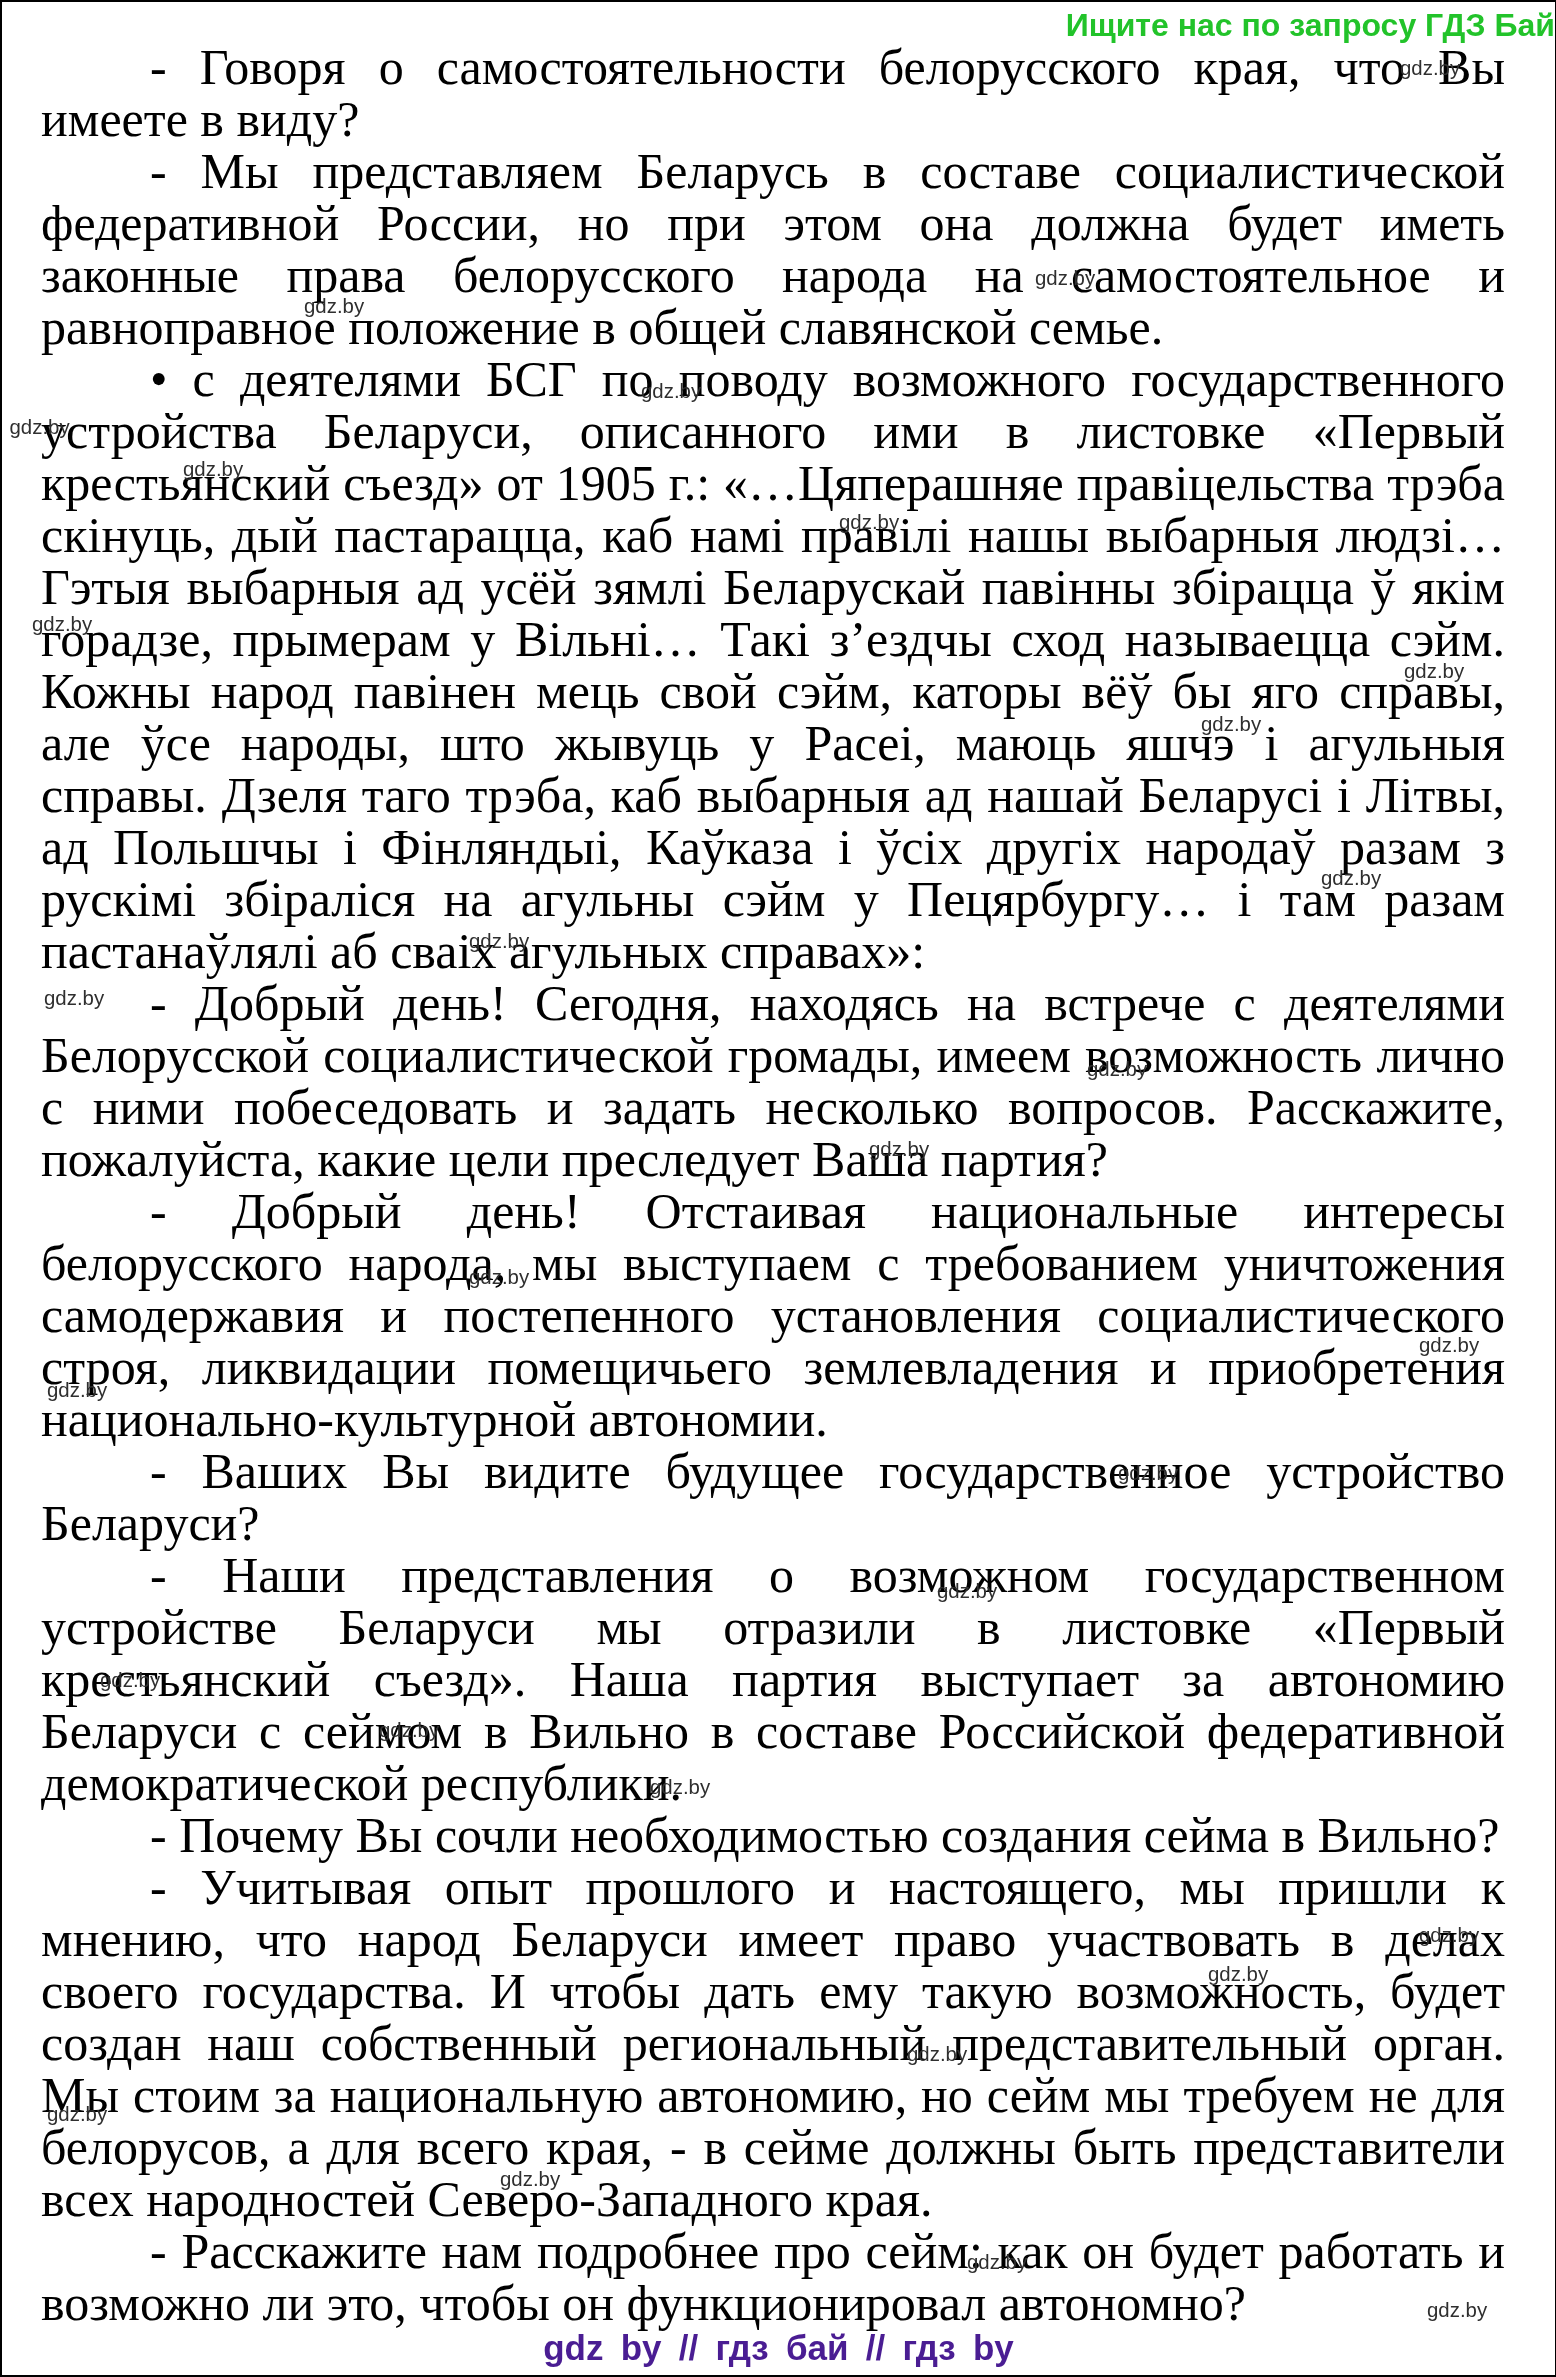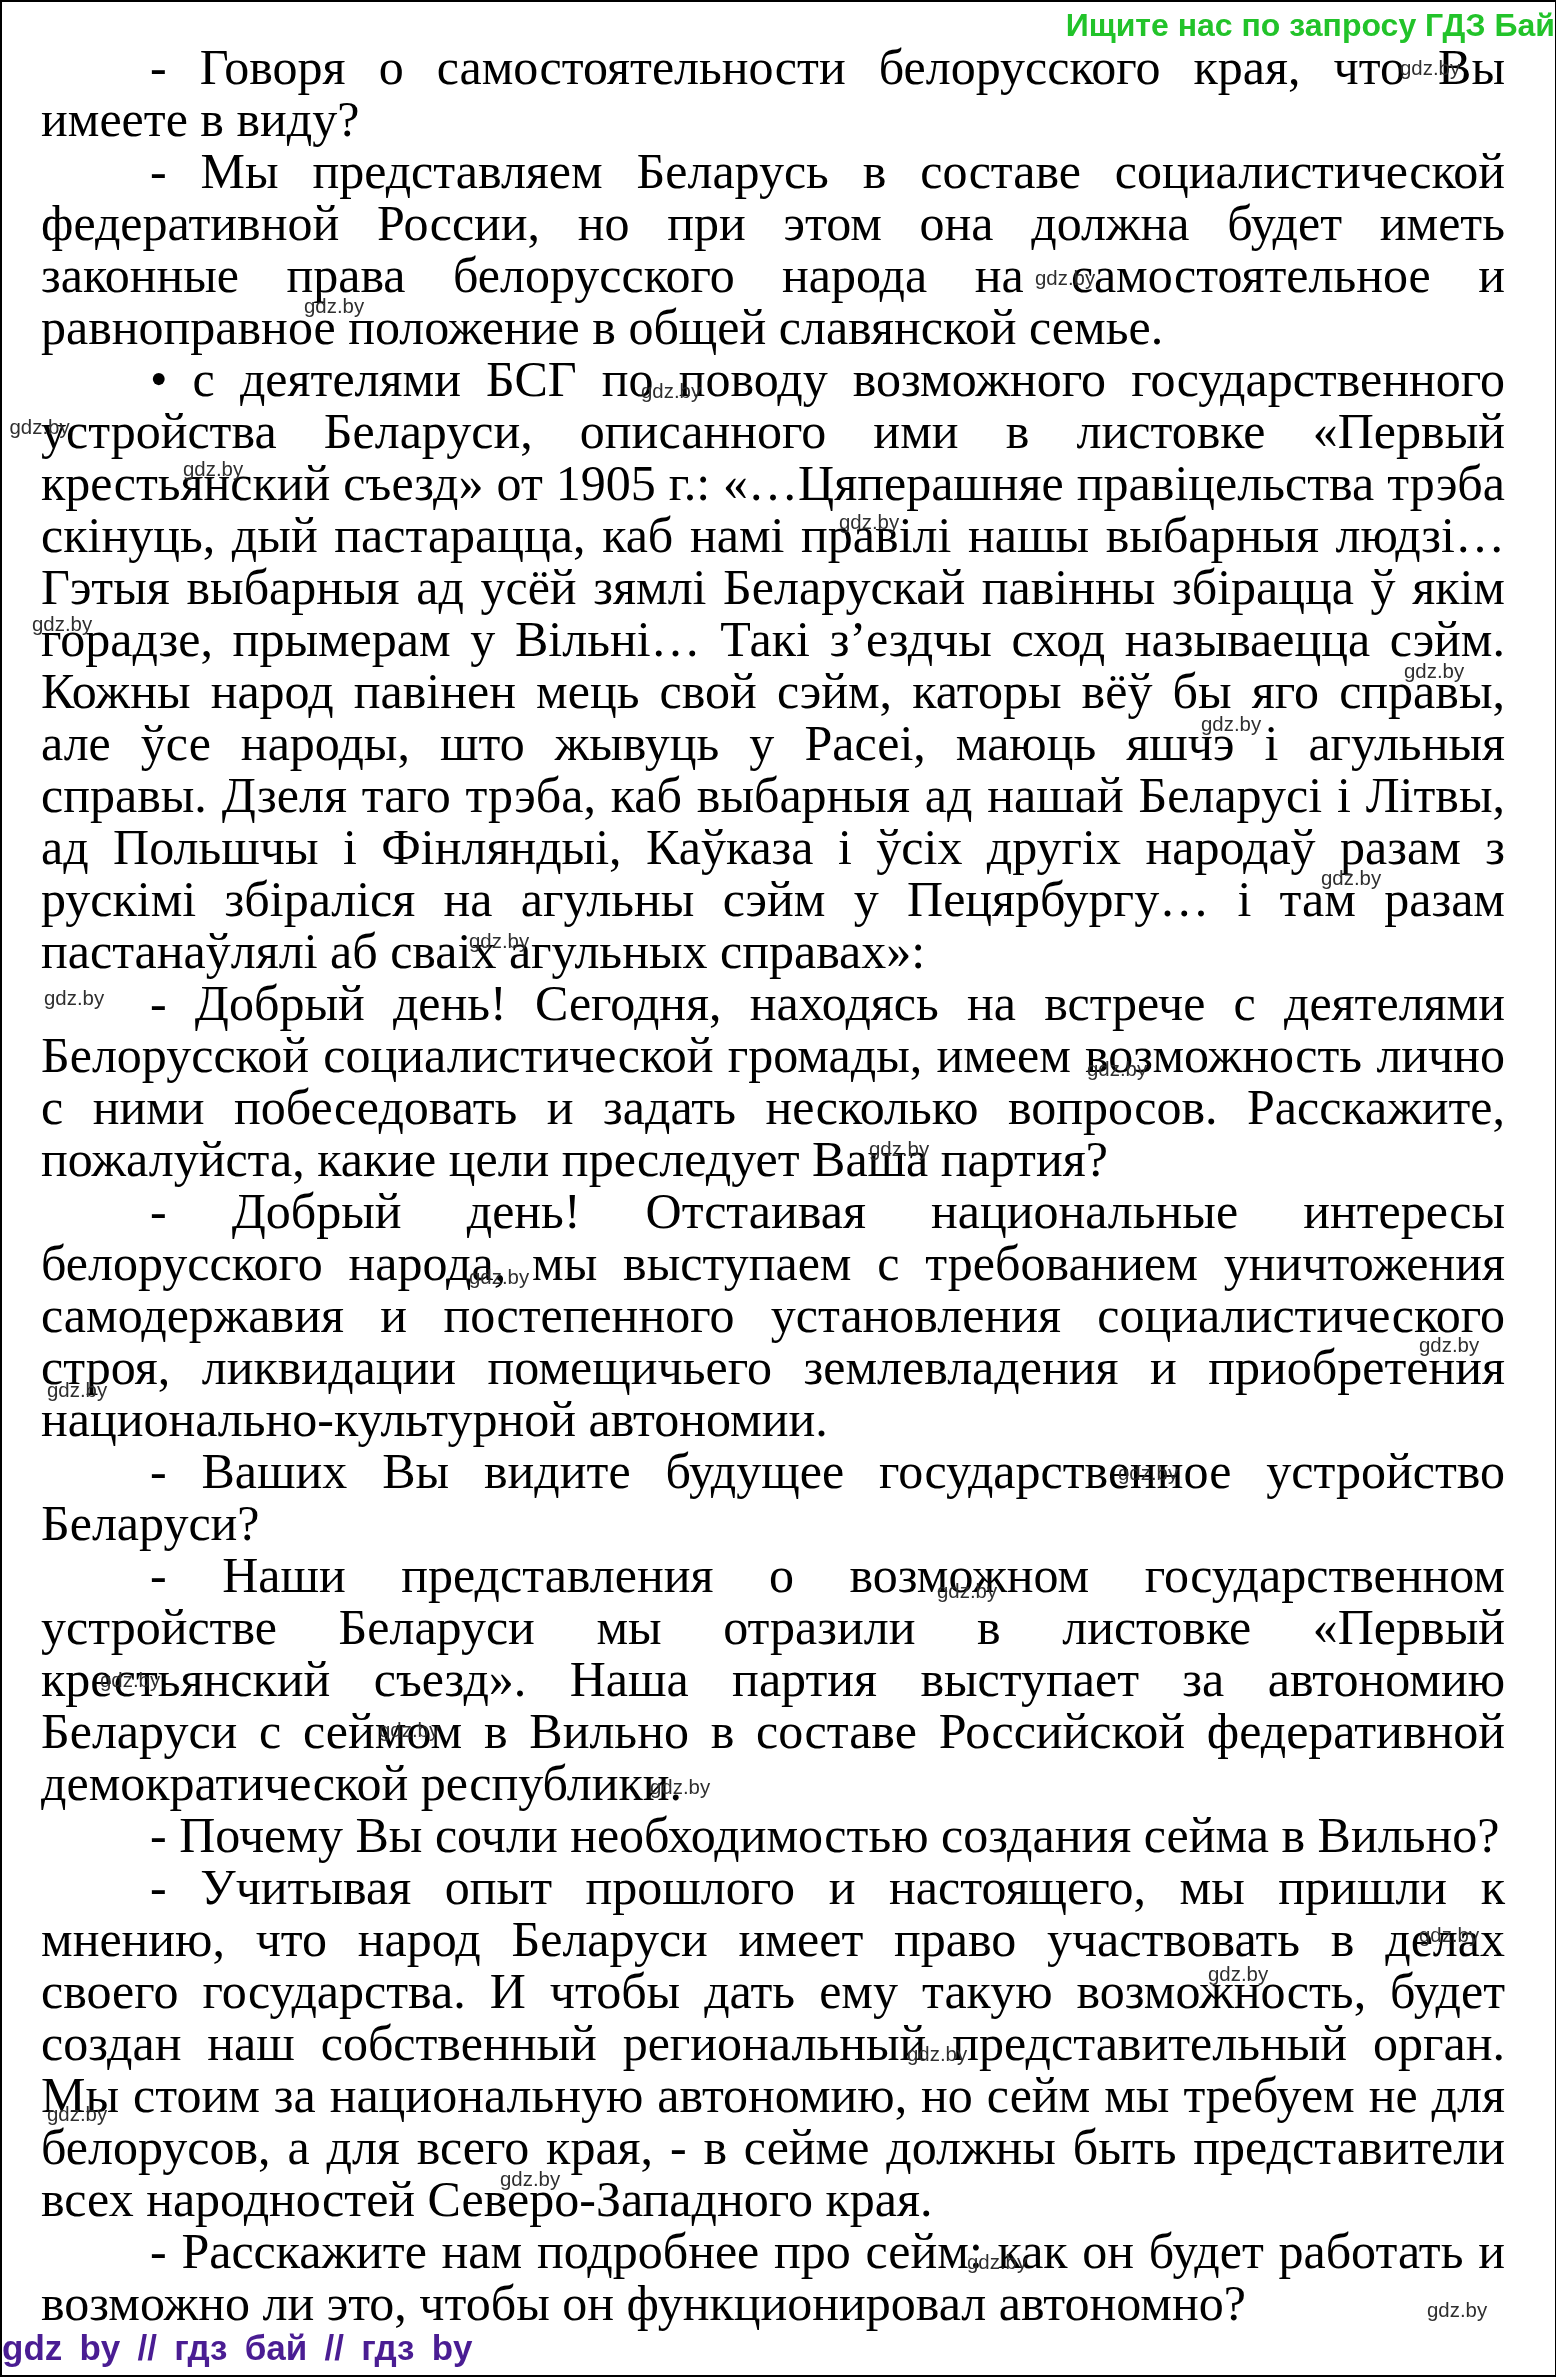--- a/index.html
+++ b/index.html
@@ -44,20 +44,21 @@
     position: absolute;
     font-family: "Liberation Sans", sans-serif;
     font-size: 20.4px;
     white-space: nowrap;
   }
   .footer {
     position: absolute;
     top: 2326px;
     left: 0;
     width: 100%;
+    text-align: center;
     font-family: "Liberation Sans", sans-serif;
     font-size: 35px;
     font-weight: bold;
     word-spacing: 7.5px;
   }
 </style>
 </head>
 <body>
 
 <div class="page">

